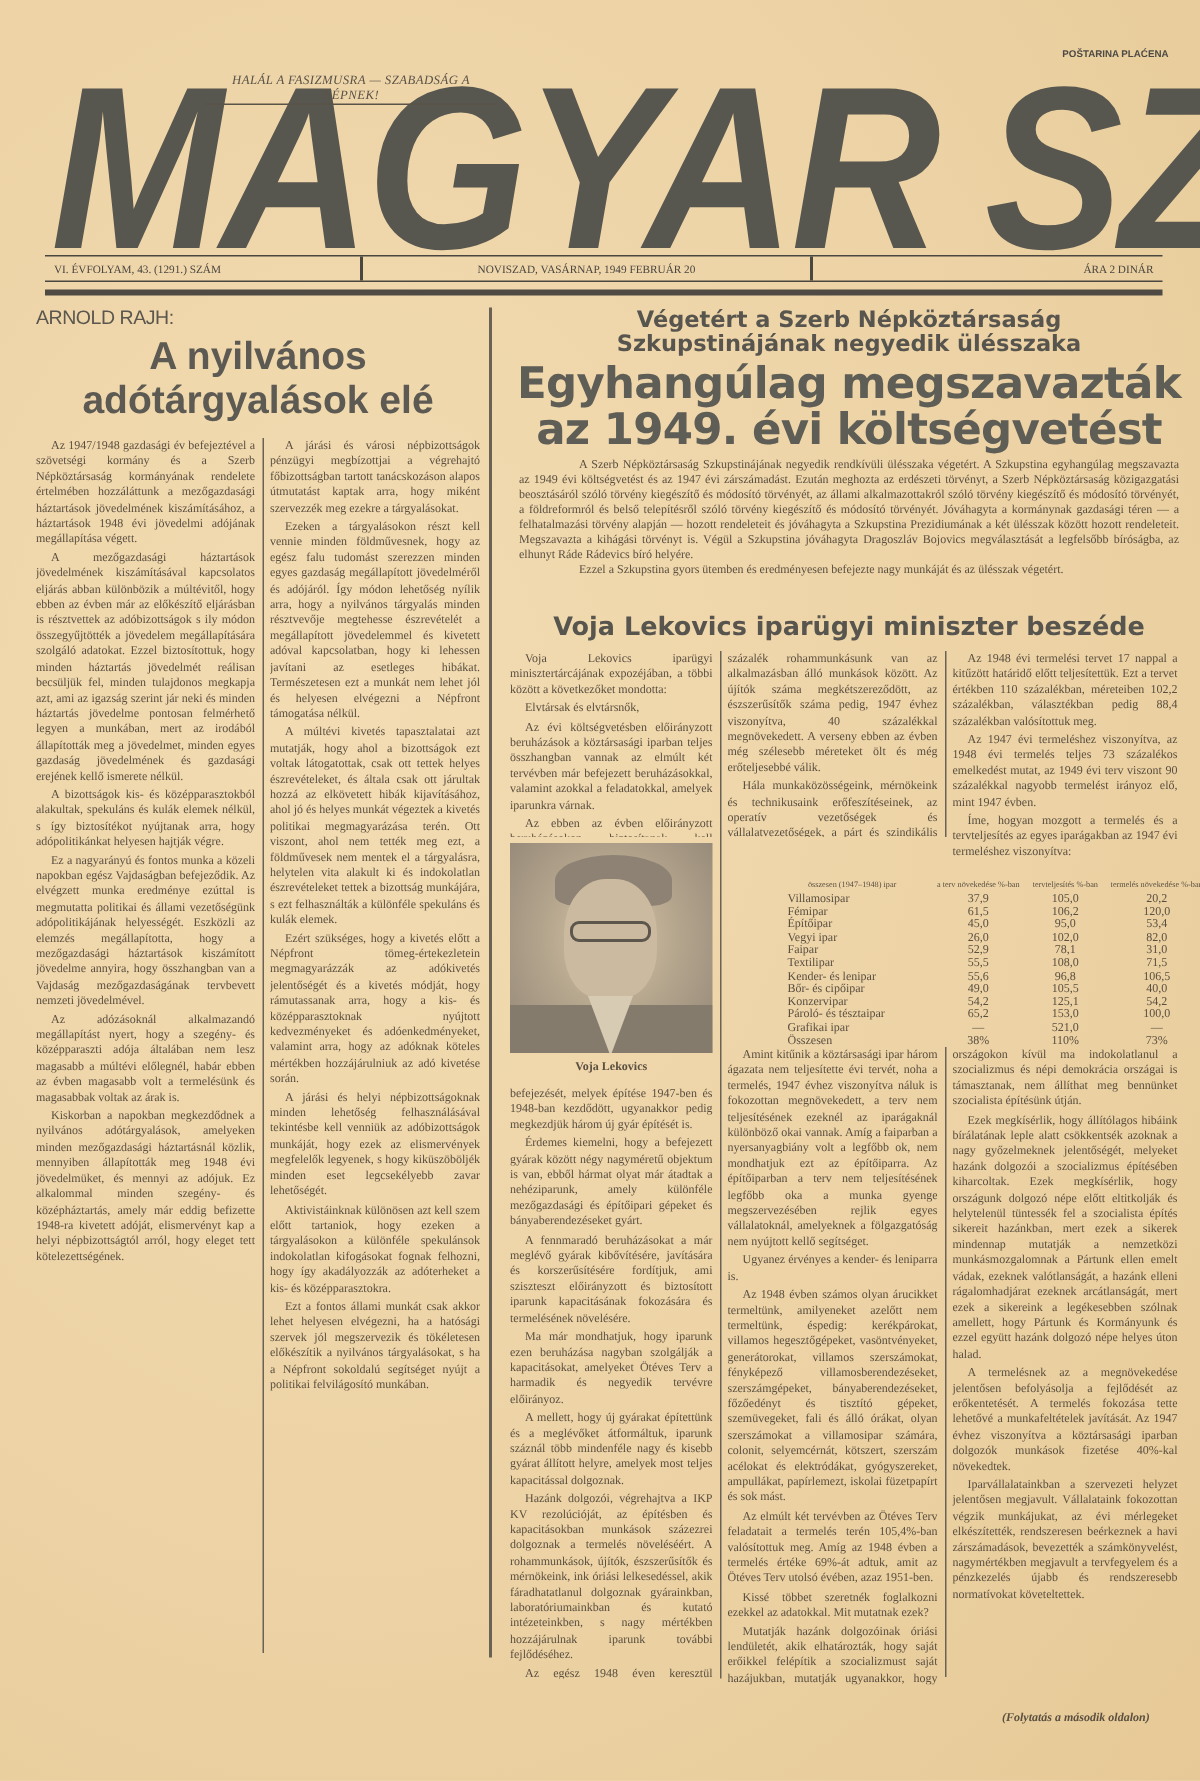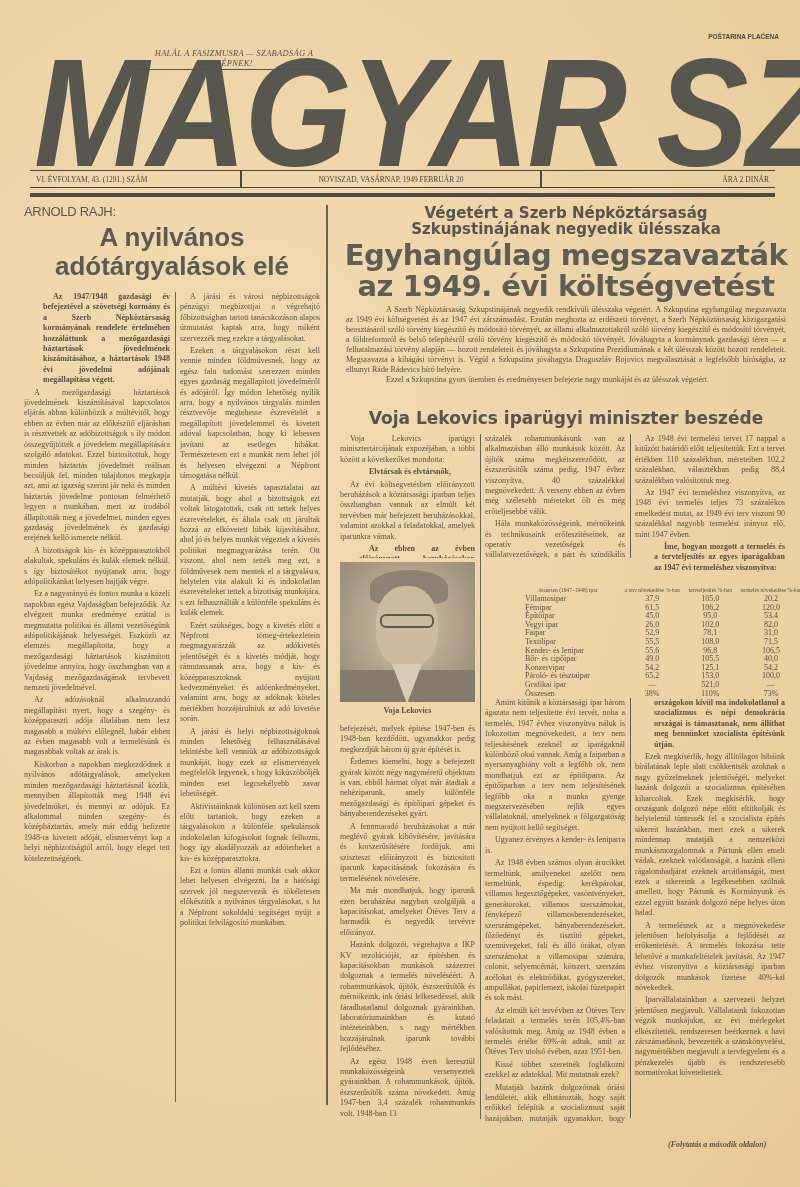--- a/index.html
+++ b/index.html
@@ -49,21 +49,21 @@
   .left-head {
     font-family: Liberation Sans, sans-serif; font-weight: bold; color: #5c5a52;
     font-size: 26px; line-height: 29px; text-align: center; margin-top: 4px;
   }
   .col {
     position: absolute; font-family: "Liberation Serif", serif; font-size: 8px; line-height: 10.4px;
     text-align: justify; color: #5a4f40; overflow: hidden;
   }
   .col p { text-indent: 10px; margin-bottom: 2px; }
   .col p.nb { text-indent: 0; }
-  .bold { font-weight: bold; margin-left: 19px; }
+  .bold { font-weight: normal; }
   .vrule { position: absolute; width: 1px; background: #6a6254; }
 
   
   .kicker {
     position: absolute; left: 318px; top: 205px; width: 460px; text-align: center;
     font-family: "DejaVu Sans", sans-serif; font-weight: bold; font-size: 15px; line-height: 16px;
     color: #57554e;
   }
   .main-head {
     position: absolute; left: 318px; top: 240px; width: 460px; text-align: center;
@@ -186,20 +186,21 @@
       <div class="suit"></div>
       <div class="collar"></div>
   </div>
   <div class="caption">Voja Lekovics</div>
 
   <div class="col" style="left:322px;top:724px;width:135px;height:395px;">
     <p class="nb">befejezését, melyek építése 1947-ben és 1948-ban kezdődött, ugyanakkor pedig megkezdjük három új gyár építését is.</p>
     <p>Érdemes kiemelni, hogy a befejezett gyárak között négy nagyméretű objektum is van, ebből hármat olyat már átadtak a nehéziparunk, amely különféle mezőgazdasági és építőipari gépeket és bányaberendezéseket gyárt.</p>
     <p>A fennmaradó beruházásokat a már meglévő gyárak kibővítésére, javítására és korszerűsítésére fordítjuk, ami sziszteszt előirányzott és biztosított iparunk kapacitásának fokozására és termelésének növelésére.</p>
     <p>Ma már mondhatjuk, hogy iparunk ezen beruházása nagyban szolgálják a kapacitásokat, amelyeket Ötéves Terv a harmadik és negyedik tervévre előirányoz.</p>
+    <p>A mellett, hogy új gyárakat építettünk és a meglévőket átformáltuk, iparunk száznál több mindenféle nagy és kisebb gyárat állított helyre, amelyek most teljes kapacitással dolgoznak.</p>
     <p>Hazánk dolgozói, végrehajtva a IKP KV rezolúcióját, az építésben és kapacitásokban munkások százezrei dolgoznak a termelés növeléséért. A rohammunkások, újítók, észszerűsítők és mérnökeink, ink óriási lelkesedéssel, akik fáradhatatlanul dolgoznak gyárainkban, laboratóriumainkban és kutató intézeteinkben, s nagy mértékben hozzájárulnak iparunk további fejlődéséhez.</p>
     <p>Az egész 1948 éven keresztül munkaközösségeink versenyeztek gyárainkban. A rohammunkások, újítók, észszerűsítők száma növekedett. Amíg 1947-ben 3,4 százalék rohammunkás volt, 1948-ban 13</p>
   </div>
 
   <div class="vrule" style="left:462px;top:434px;height:685px;"></div>
 
   <div class="col" style="left:467px;top:434px;width:140px;height:124px;">
     <p class="nb">százalék rohammunkásunk van az alkalmazásban álló munkások között. Az újítók száma megkétszereződött, az észszerűsítők száma pedig, 1947 évhez viszonyítva, 40 százalékkal megnövekedett. A verseny ebben az évben még szélesebb méreteket ölt és még erőteljesebbé válik.</p>
     <p>Hála munkaközösségeink, mérnökeink és technikusaink erőfeszítéseinek, az operatív vezetőségek és vállalatvezetőségek, a párt és szindikális szervezetek erőfeszítéseinek, iparunk a múlt évben sikeresen teljesítette a Pártunk és Kormányunk által reárótt feladatokat.</p>
   </div>

